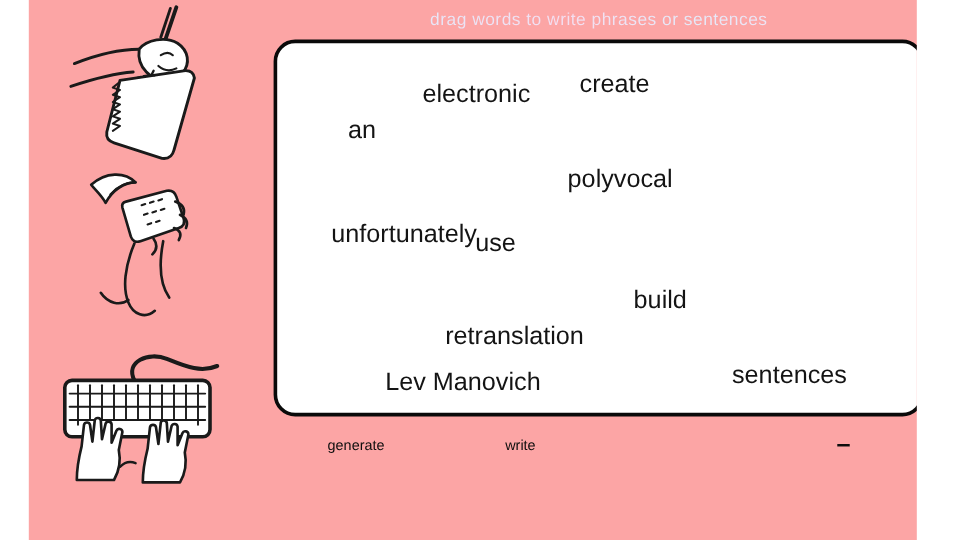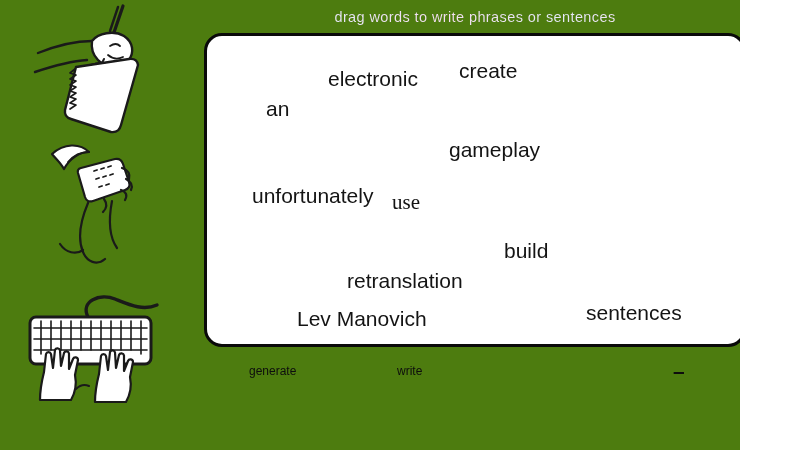--- a/index.html
+++ b/index.html
@@ -1,18 +1,18 @@
 <!DOCTYPE html>
 <html><head>
 <meta charset="utf-8">
 <style>
   html,body{margin:0;padding:0;background:#ffffff;}
   .stage{
-    position:relative;width:740px;height:450px;background:#4d7c0f;overflow:hidden;
-    font-family:"Liberation Sans","DejaVu Sans",sans-serif;color:#141414;
+    position:relative;width:740px;height:450px;background:#fca5a5;overflow:hidden;
+    font-family:"Liberation Sans","DejaVu Sans",sans-serif;color:#141414;margin-left:24px;
   }
   
   .instruction{
     position:absolute;left:204px;top:9px;width:542px;text-align:center;
     font-size:14.5px;letter-spacing:.4px;color:#f1ddee;user-select:none;
   }
   @supports ((-webkit-background-clip:text) or (background-clip:text)){
     .instruction{
       background:linear-gradient(90deg,#f6ddf0 0%,#e6e7f8 22%,#f4def0 45%,#e5e9f8 65%,#f4def0 85%,#ecdff4 100%);
       -webkit-background-clip:text;background-clip:text;color:transparent;
@@ -42,23 +42,23 @@
 <div class="stage">
 
   <div class="instruction">drag words to write phrases or sentences</div>
 
   <div class="board"></div>
 
   <div>
       <div class="word" style="left: 328px; top: 67px;">electronic</div>
       <div class="word" style="left: 459px; top: 59px; text-align: right;">create</div>
       <div class="word" style="left: 266px; top: 97px;">an</div>
-      <div class="word" style="left: 449px; top: 138px;">gameplay</div>
+      <div class="word" style="left: 449px; top: 138px;">polyvocal</div>
       <div class="word" style="left: 252px; top: 184px;">unfortunately</div>
-      <div class="word" style="left: 392px; top: 191px; font-family: Liberation Serif, serif;">use</div>
+      <div class="word" style="left: 372px; top: 191px;">use</div>
       <div class="word" style="left: 504px; top: 239px;">build</div>
       <div class="word" style="left: 347px; top: 269px;">retranslation</div>
       <div class="word" style="left: 297px; top: 307px;">Lev Manovich</div>
       <div class="word" style="left: 586px; top: 301px;">sentences</div>
     </div>
 
   <svg class="illus" style="left:30px;top:3px" width="122" height="135" viewBox="0 0 122 135" fill="none" stroke="#1a1a1a" stroke-width="2.4" stroke-linecap="round" stroke-linejoin="round">
 
     <line x1="93" y1="3" x2="77" y2="50" stroke-width="3.2"></line>
     <line x1="88" y1="4" x2="80" y2="28"></line>

